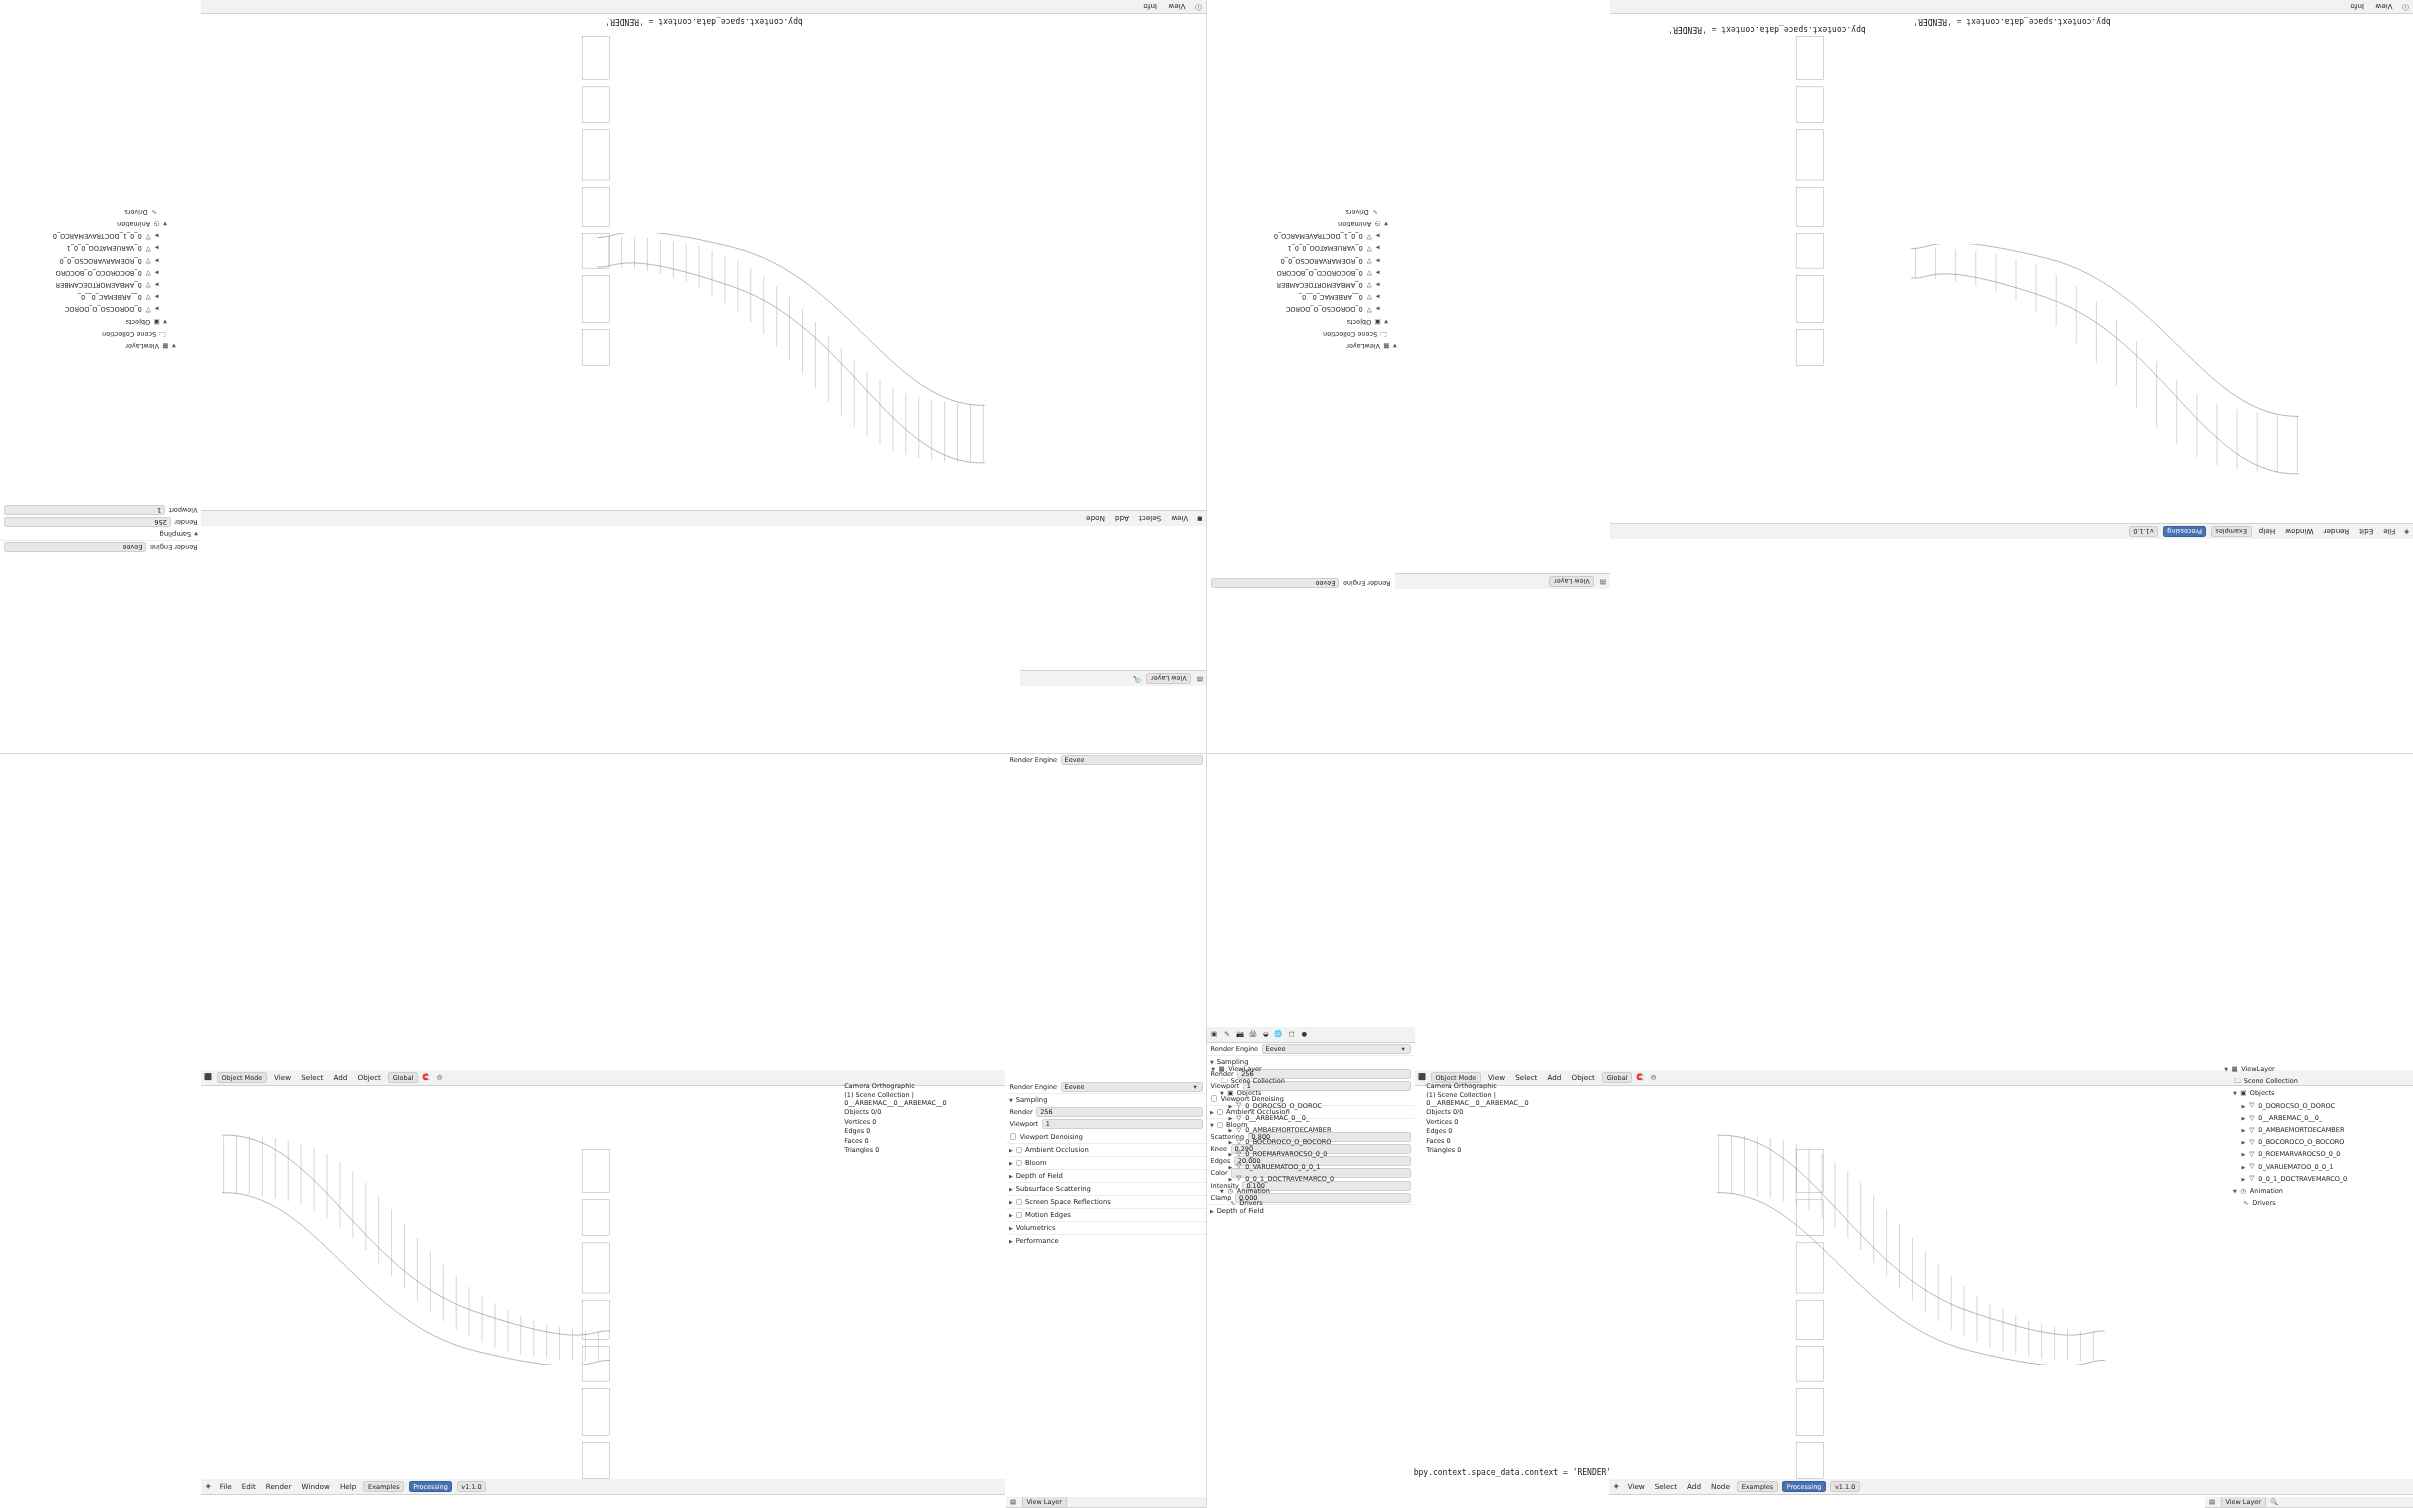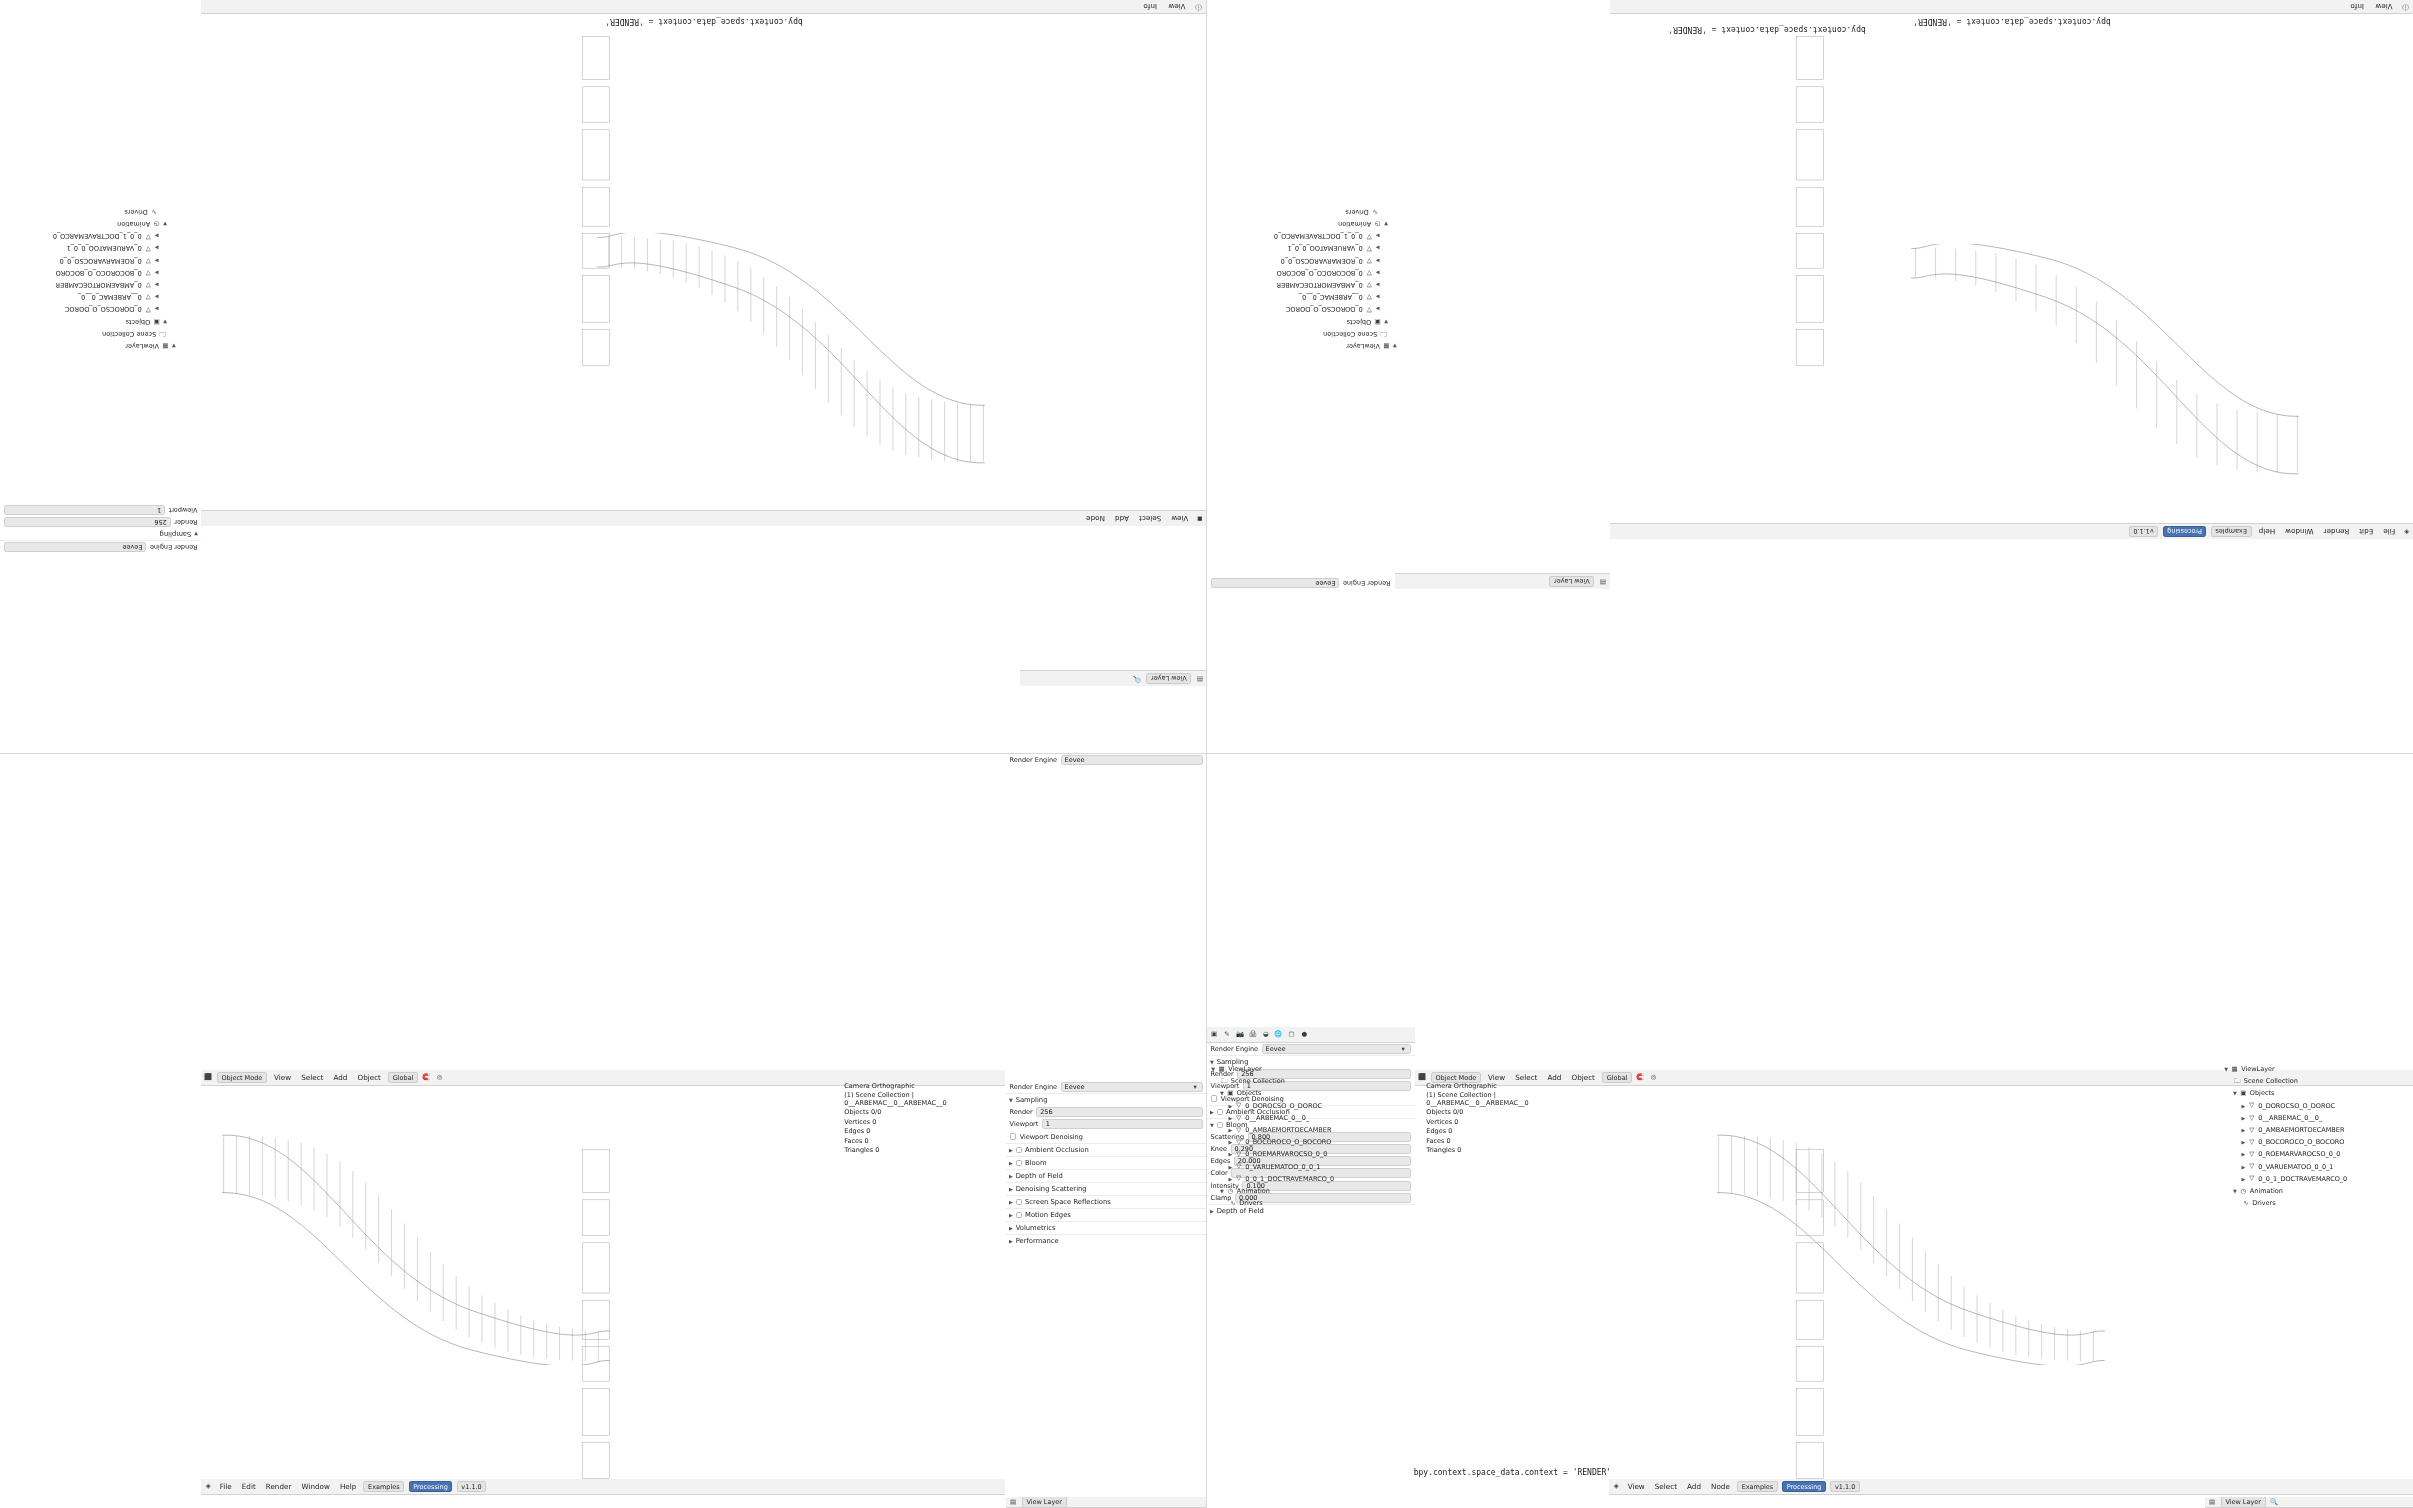--- a/index.html
+++ b/index.html
@@ -392,21 +392,21 @@
         <span class="tri">▶</span>
         <span class="cb"></span>
         <span>Bloom</span>
       </div>
     <div class="sect">
         <span class="tri">▶</span>
         <span>Depth of Field</span>
       </div>
     <div class="sect">
         <span class="tri">▶</span>
-        <span>Denoising Scattering</span>
+        <span>Subsurface Scattering</span>
       </div>
     <div class="sect">
         <span class="tri">▶</span>
         <span class="cb"></span>
         <span>Screen Space Reflections</span>
       </div>
     <div class="sect">
         <span class="tri">▶</span>
         <span class="cb"></span>
         <span>Motion Edges</span>

